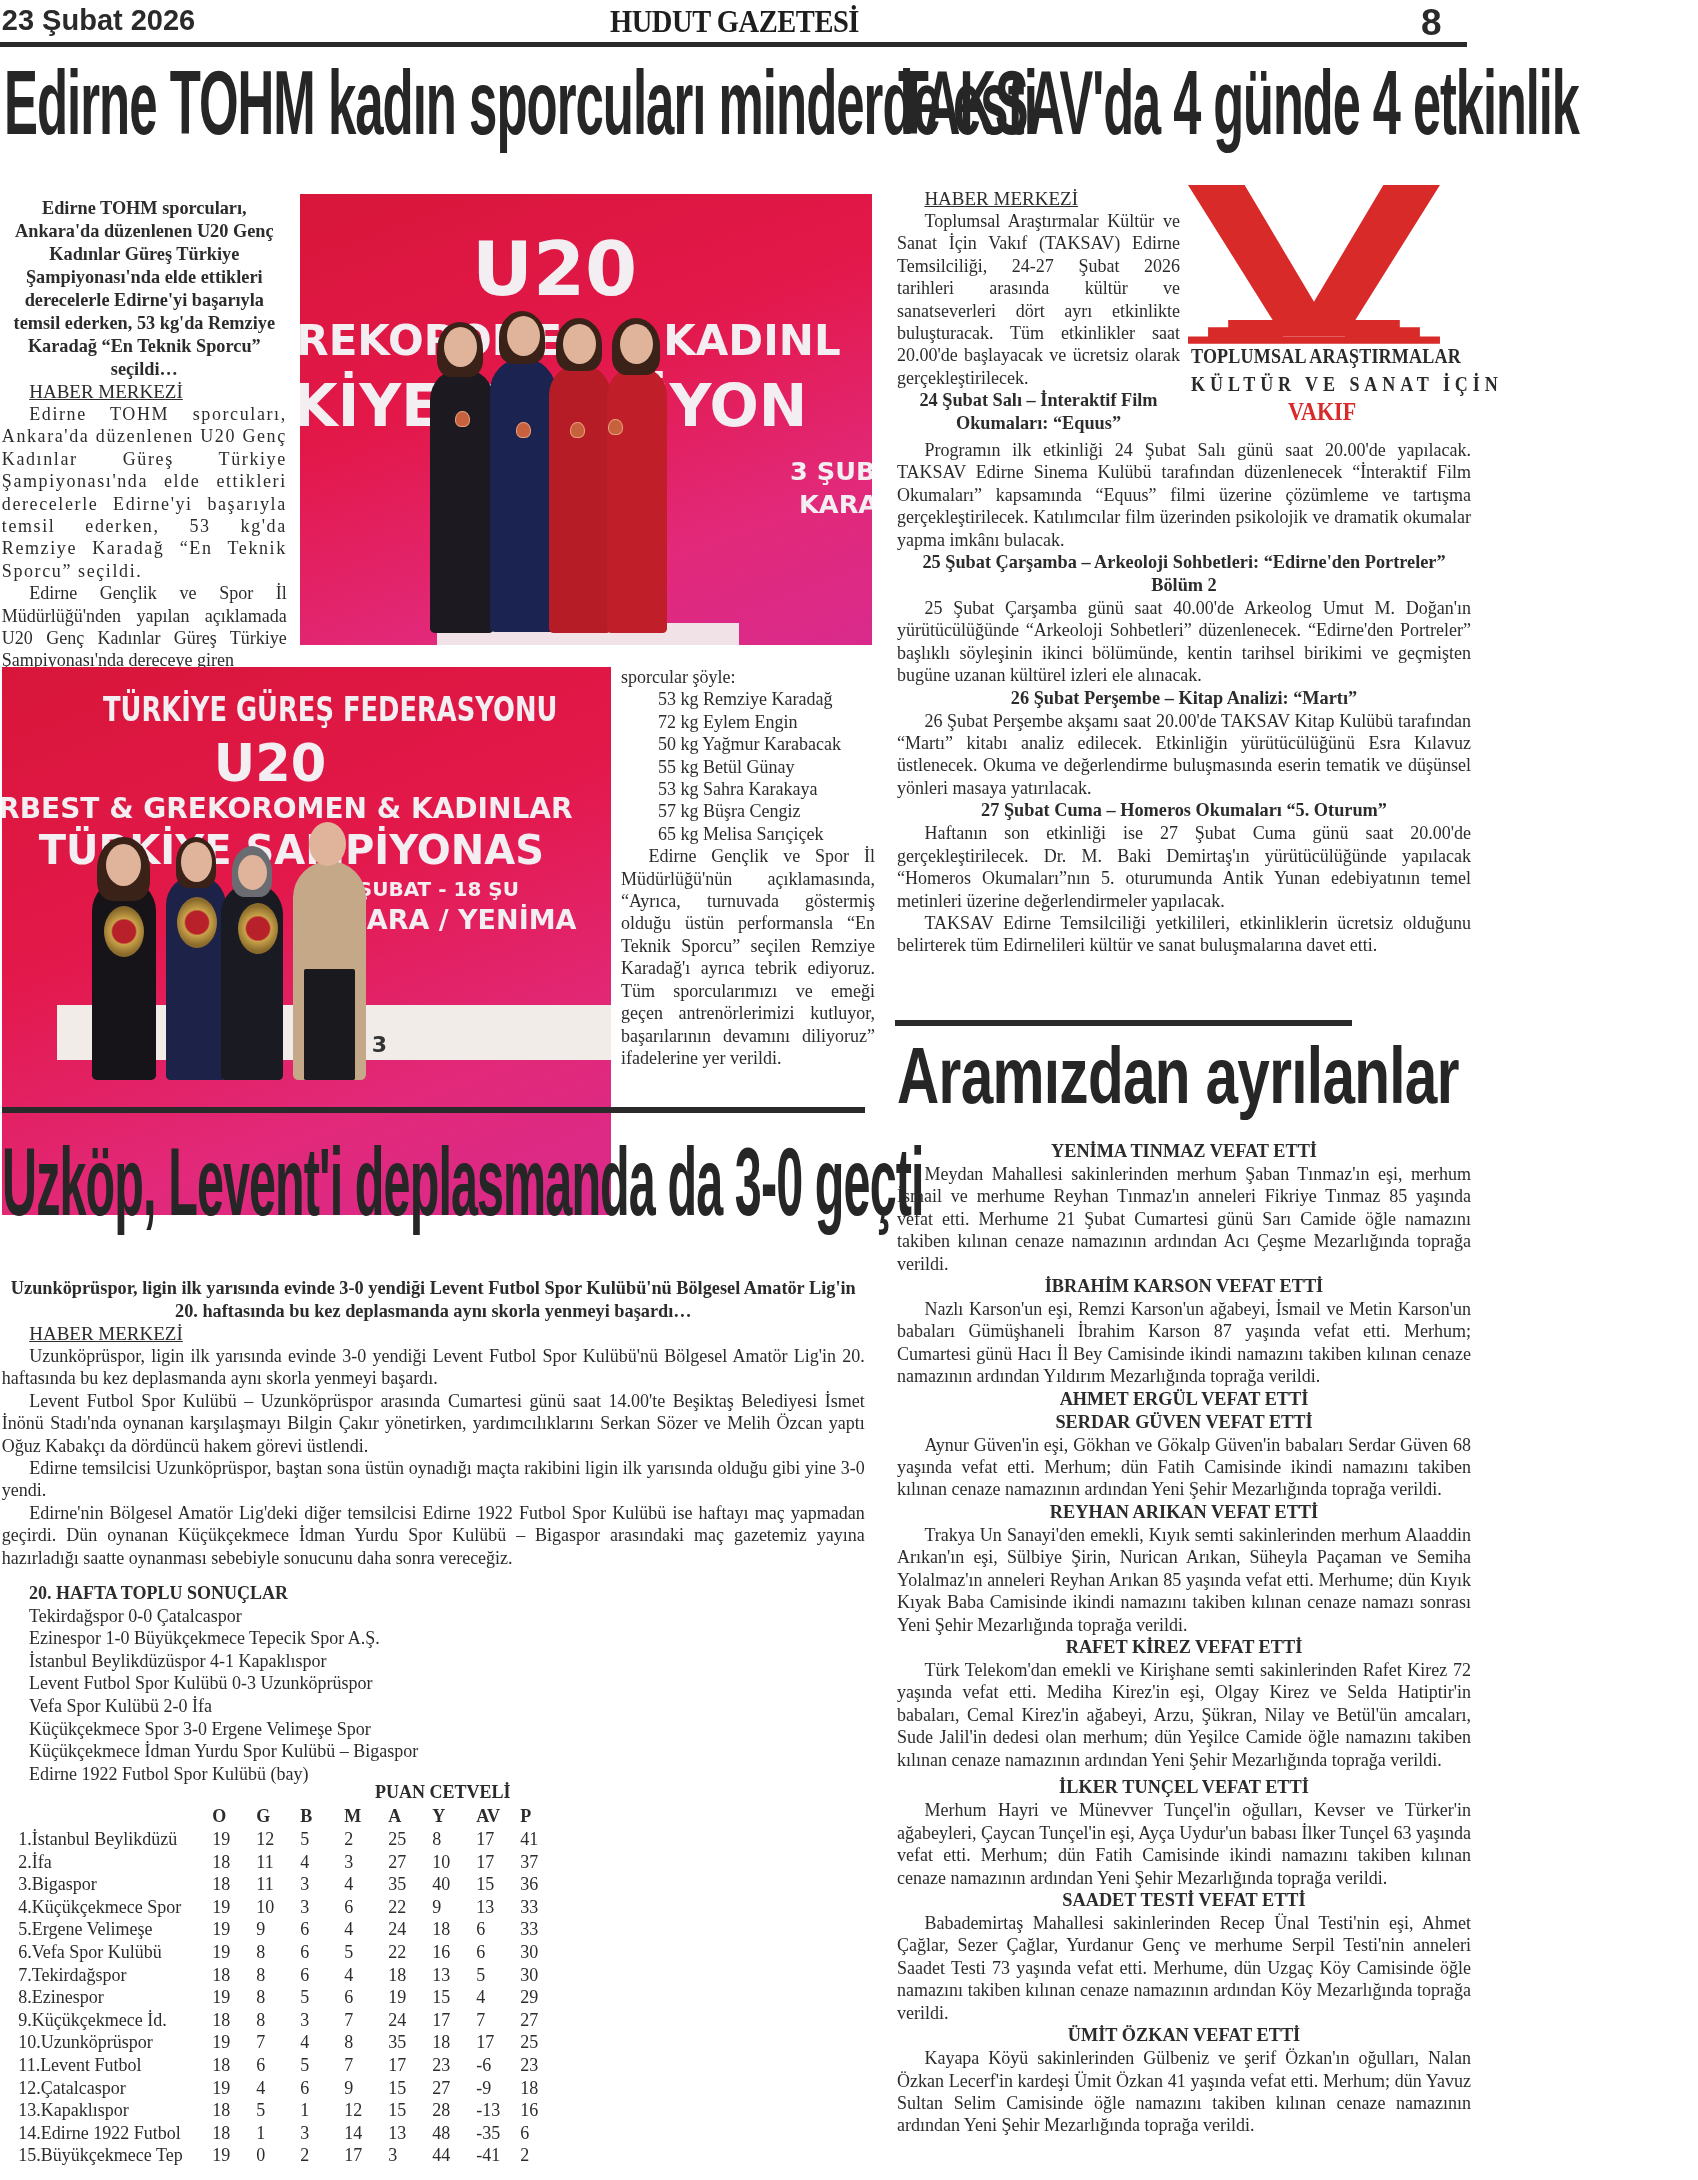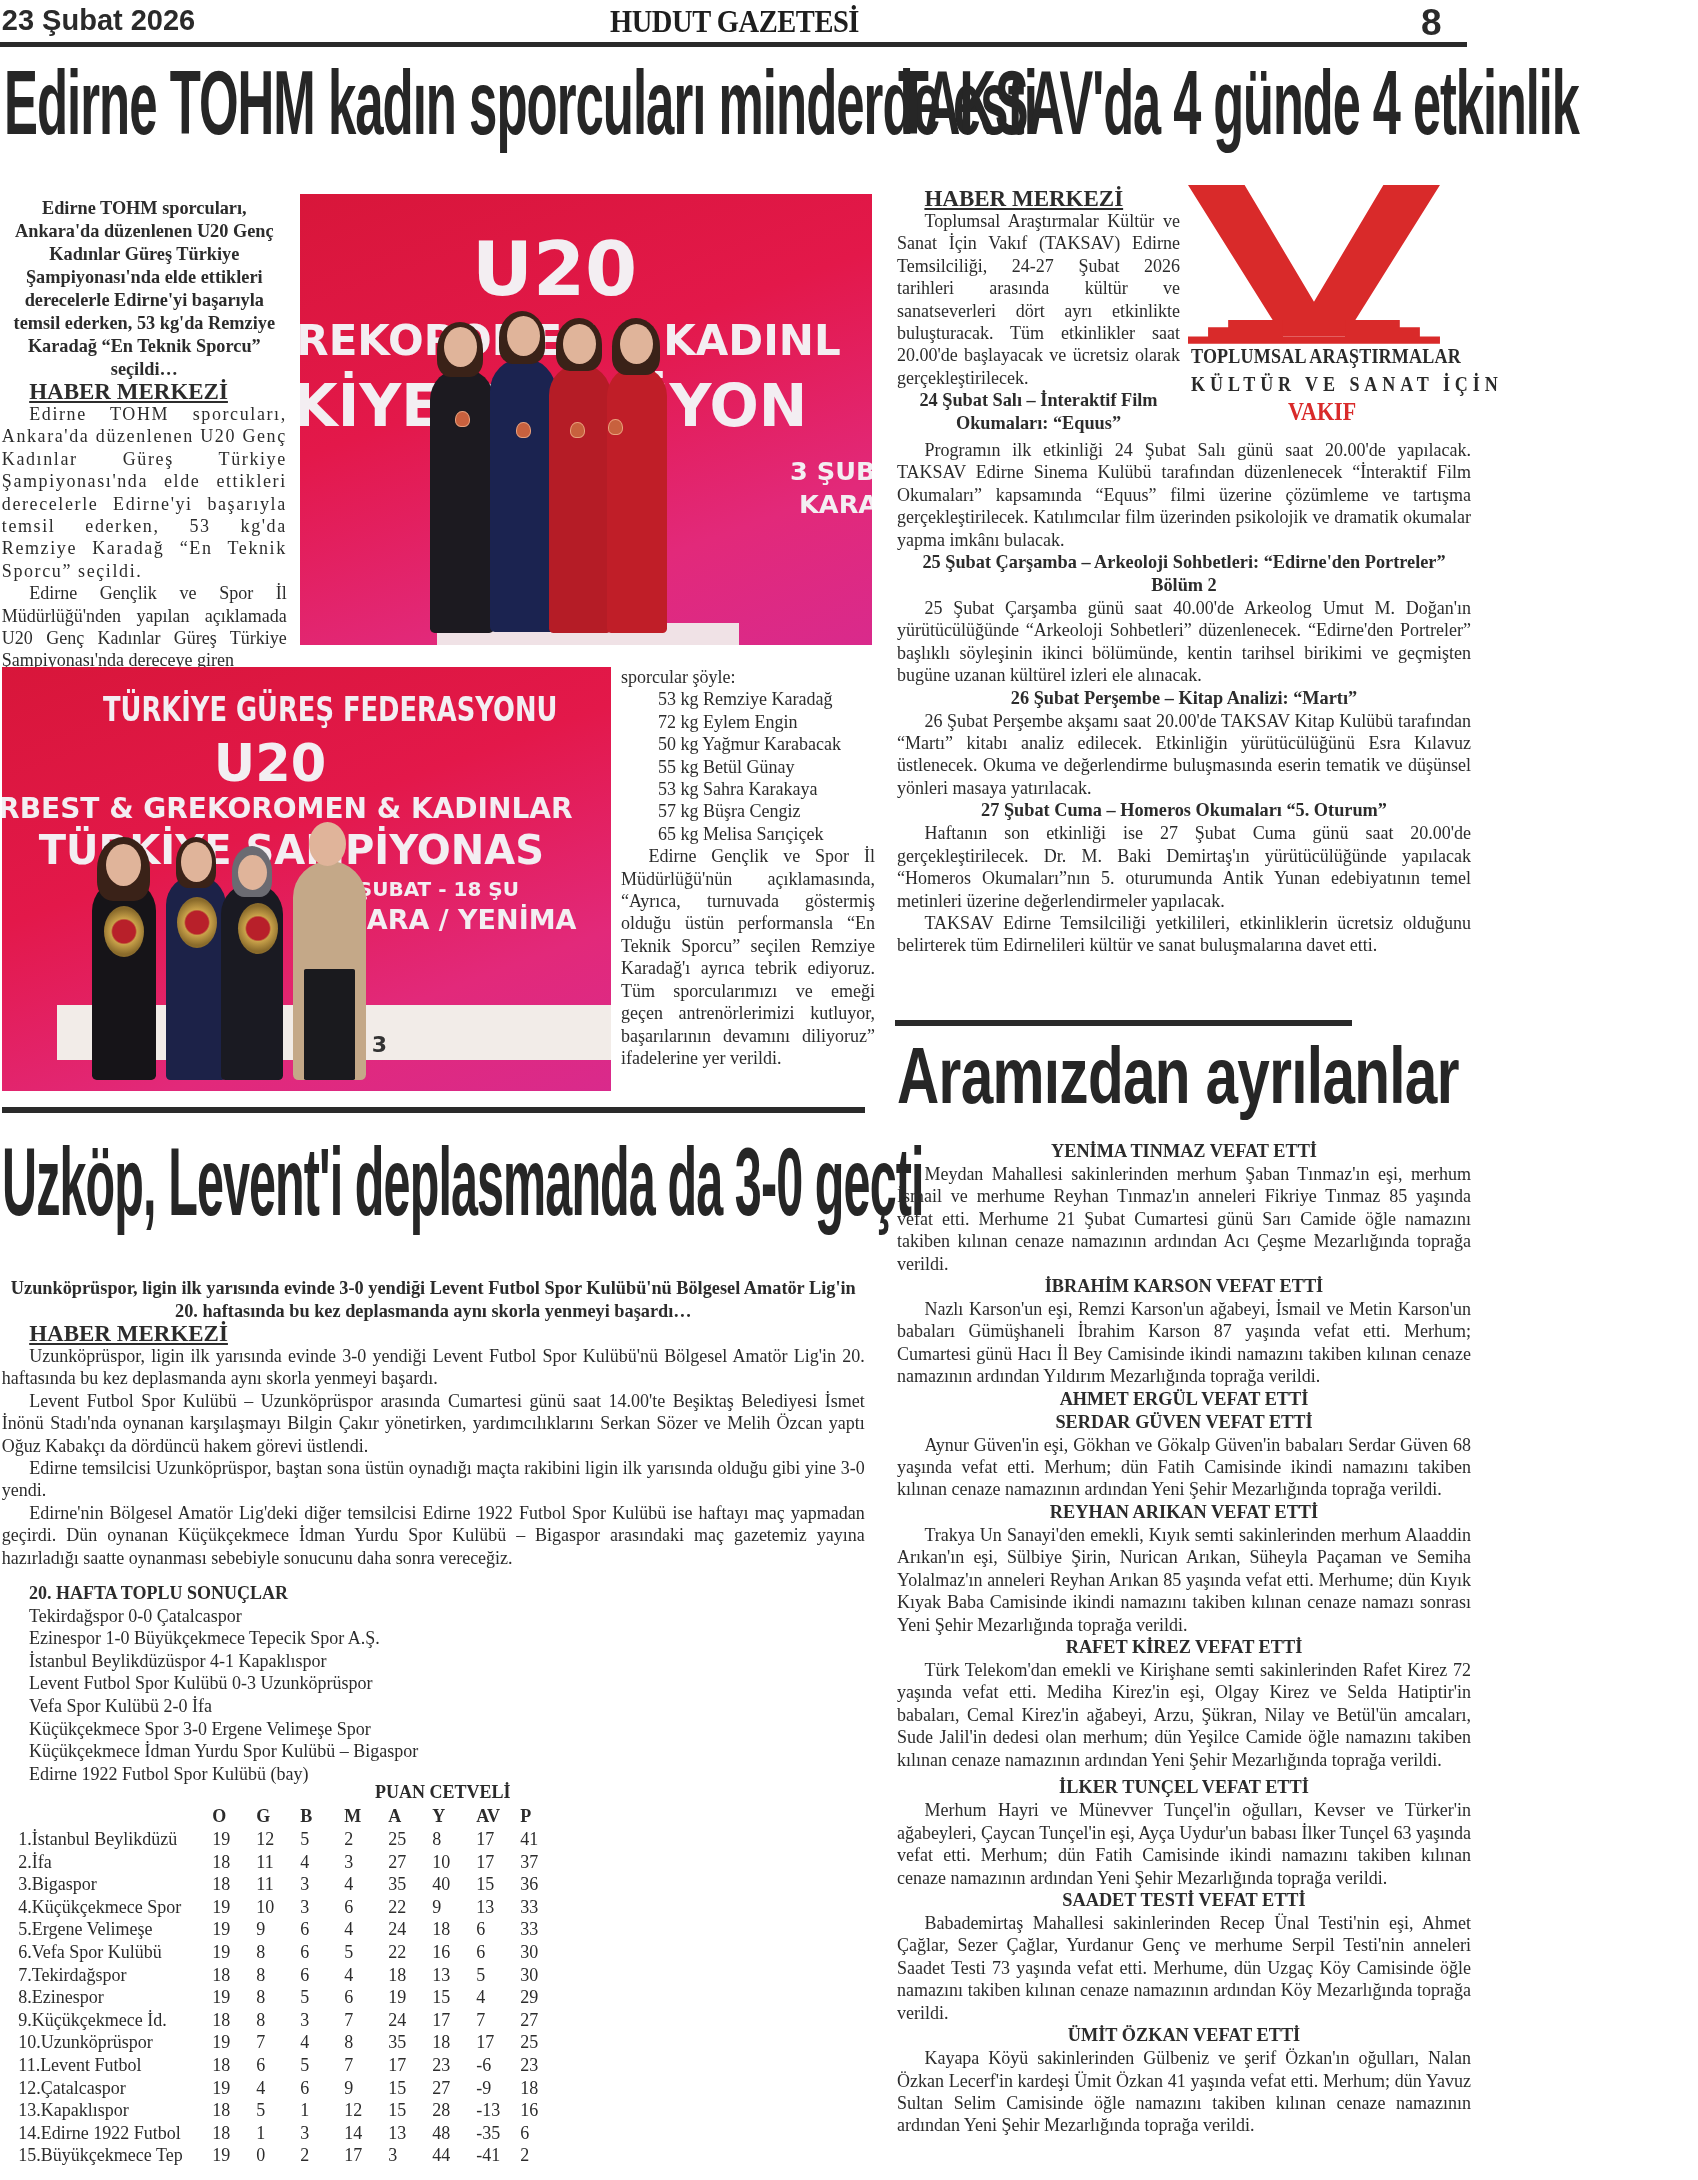--- a/index.html
+++ b/index.html
@@ -13,21 +13,21 @@
   .mast-title { position: absolute; left: 610px; top: 3.7px; font-family: "Liberation Serif", serif; font-weight: bold; font-size: 31px; letter-spacing: -0.5px; transform: scaleX(0.92); transform-origin: left top; color: #1e1e1e; }
   .mast-page { position: absolute; left: 1421px; top: 1.8px; font-family: "Liberation Sans", sans-serif; font-weight: bold; font-size: 37px; }
   .mast-rule { position: absolute; left: 0; top: 42px; width: 1467px; height: 4.6px; background: #2a2a2a; }
 
   .headline { position: absolute; font-family: "Liberation Sans", sans-serif; font-weight: bold; color: #262626; white-space: nowrap; transform-origin: left top; line-height: 1; letter-spacing: -1.8px; }
 
   .col { position: absolute; font-size: 18px; line-height: 22.4px; text-align: justify; color: #2c2c2c; }
   .col p { text-indent: 27.4px; }
   .col p.noindent { text-indent: 0; }
   .lead { font-weight: bold; text-align: center; font-size: 18.3px; line-height: 23px; }
-  .byline { font-weight: bold; text-decoration: underline; font-size: 23px; line-height: 22px; padding-left: 27.4px; display: block; }
+  .byline { font-weight: normal; text-decoration: underline; font-size: 19px; line-height: 22px; padding-left: 27.4px; display: block; }
   .subhead { font-weight: bold; text-align: center; font-size: 18.3px; line-height: 23px; }
   .list-line { padding-left: 37px; text-align: left; }
 
   .rule { position: absolute; height: 5.5px; background: #2a2a2a; }
 
   
   .photo { position: absolute; overflow: hidden; background: linear-gradient(160deg, #d8163a 0%, #e3184a 40%, #e2297a 75%, #d92a8c 100%); }
   .banner-text { position: absolute; font-family: "DejaVu Sans", sans-serif; font-weight: bold; color: #f3eef2; white-space: nowrap; line-height: 1; }
   .person { position: absolute; border-radius: 37px 37px 5.5px 5.5px; }
   .head { position: absolute; border-radius: 50%; background: #e0b49a; }
@@ -95,21 +95,21 @@
     <div class="hair" style="left:256px; top:124px; width:46px; height:53px;"></div>
     <div class="head" style="left:263px; top:130px; width:33px; height:40px;"></div>
     <div class="medal" style="left:270px; top:228px;"></div>
 
     <div class="person" style="left:307px; top:172px; width:60px; height:267px; background:#c01e28;"></div>
     <div class="hair" style="left:312px; top:124px; width:48px; height:57px;"></div>
     <div class="head" style="left:320px; top:130px; width:33px; height:40px;"></div>
     <div class="medal" style="left:308px; top:225px;"></div>
   </div>
 
-  <div class="photo" style="left:1.8px; top:667px; width:609px; height:424px;">
+  <div class="photo" style="left:1.8px; top:667px; width:609px; height:548px;">
     <div class="banner-text" style="left:101px; top:25.6px; font-size:33px; transform:scaleX(0.78); transform-origin:left top;">TÜRKİYE GÜREŞ FEDERASYONU</div>
     <div class="banner-text" style="left:212px; top:71px; font-size:51px;">U20</div>
     <div class="banner-text" style="left:-3.7px; top:128px; font-size:28px;">RBEST &amp; GREKOROMEN &amp; KADINLAR</div>
     <div class="banner-text" style="left:37px; top:163px; font-size:40px;">TÜRKİYE ŞAMPİYONAS</div>
     <div class="banner-text" style="left:356px; top:212px; font-size:20px;">ŞUBAT - 18 ŞU</div>
     <div class="banner-text" style="left:365px; top:239px; font-size:27px;">ARA / YENİMA</div>
     <div class="podium" style="left:55px; top:338px; width:554px; height:55px;"></div>
     <div class="banner-text" style="left:370px; top:367px; font-size:22px; color:#333;">3</div>
 
     <div class="person" style="left:90px; top:212px; width:64px; height:201px; background:#161418;"></div>

